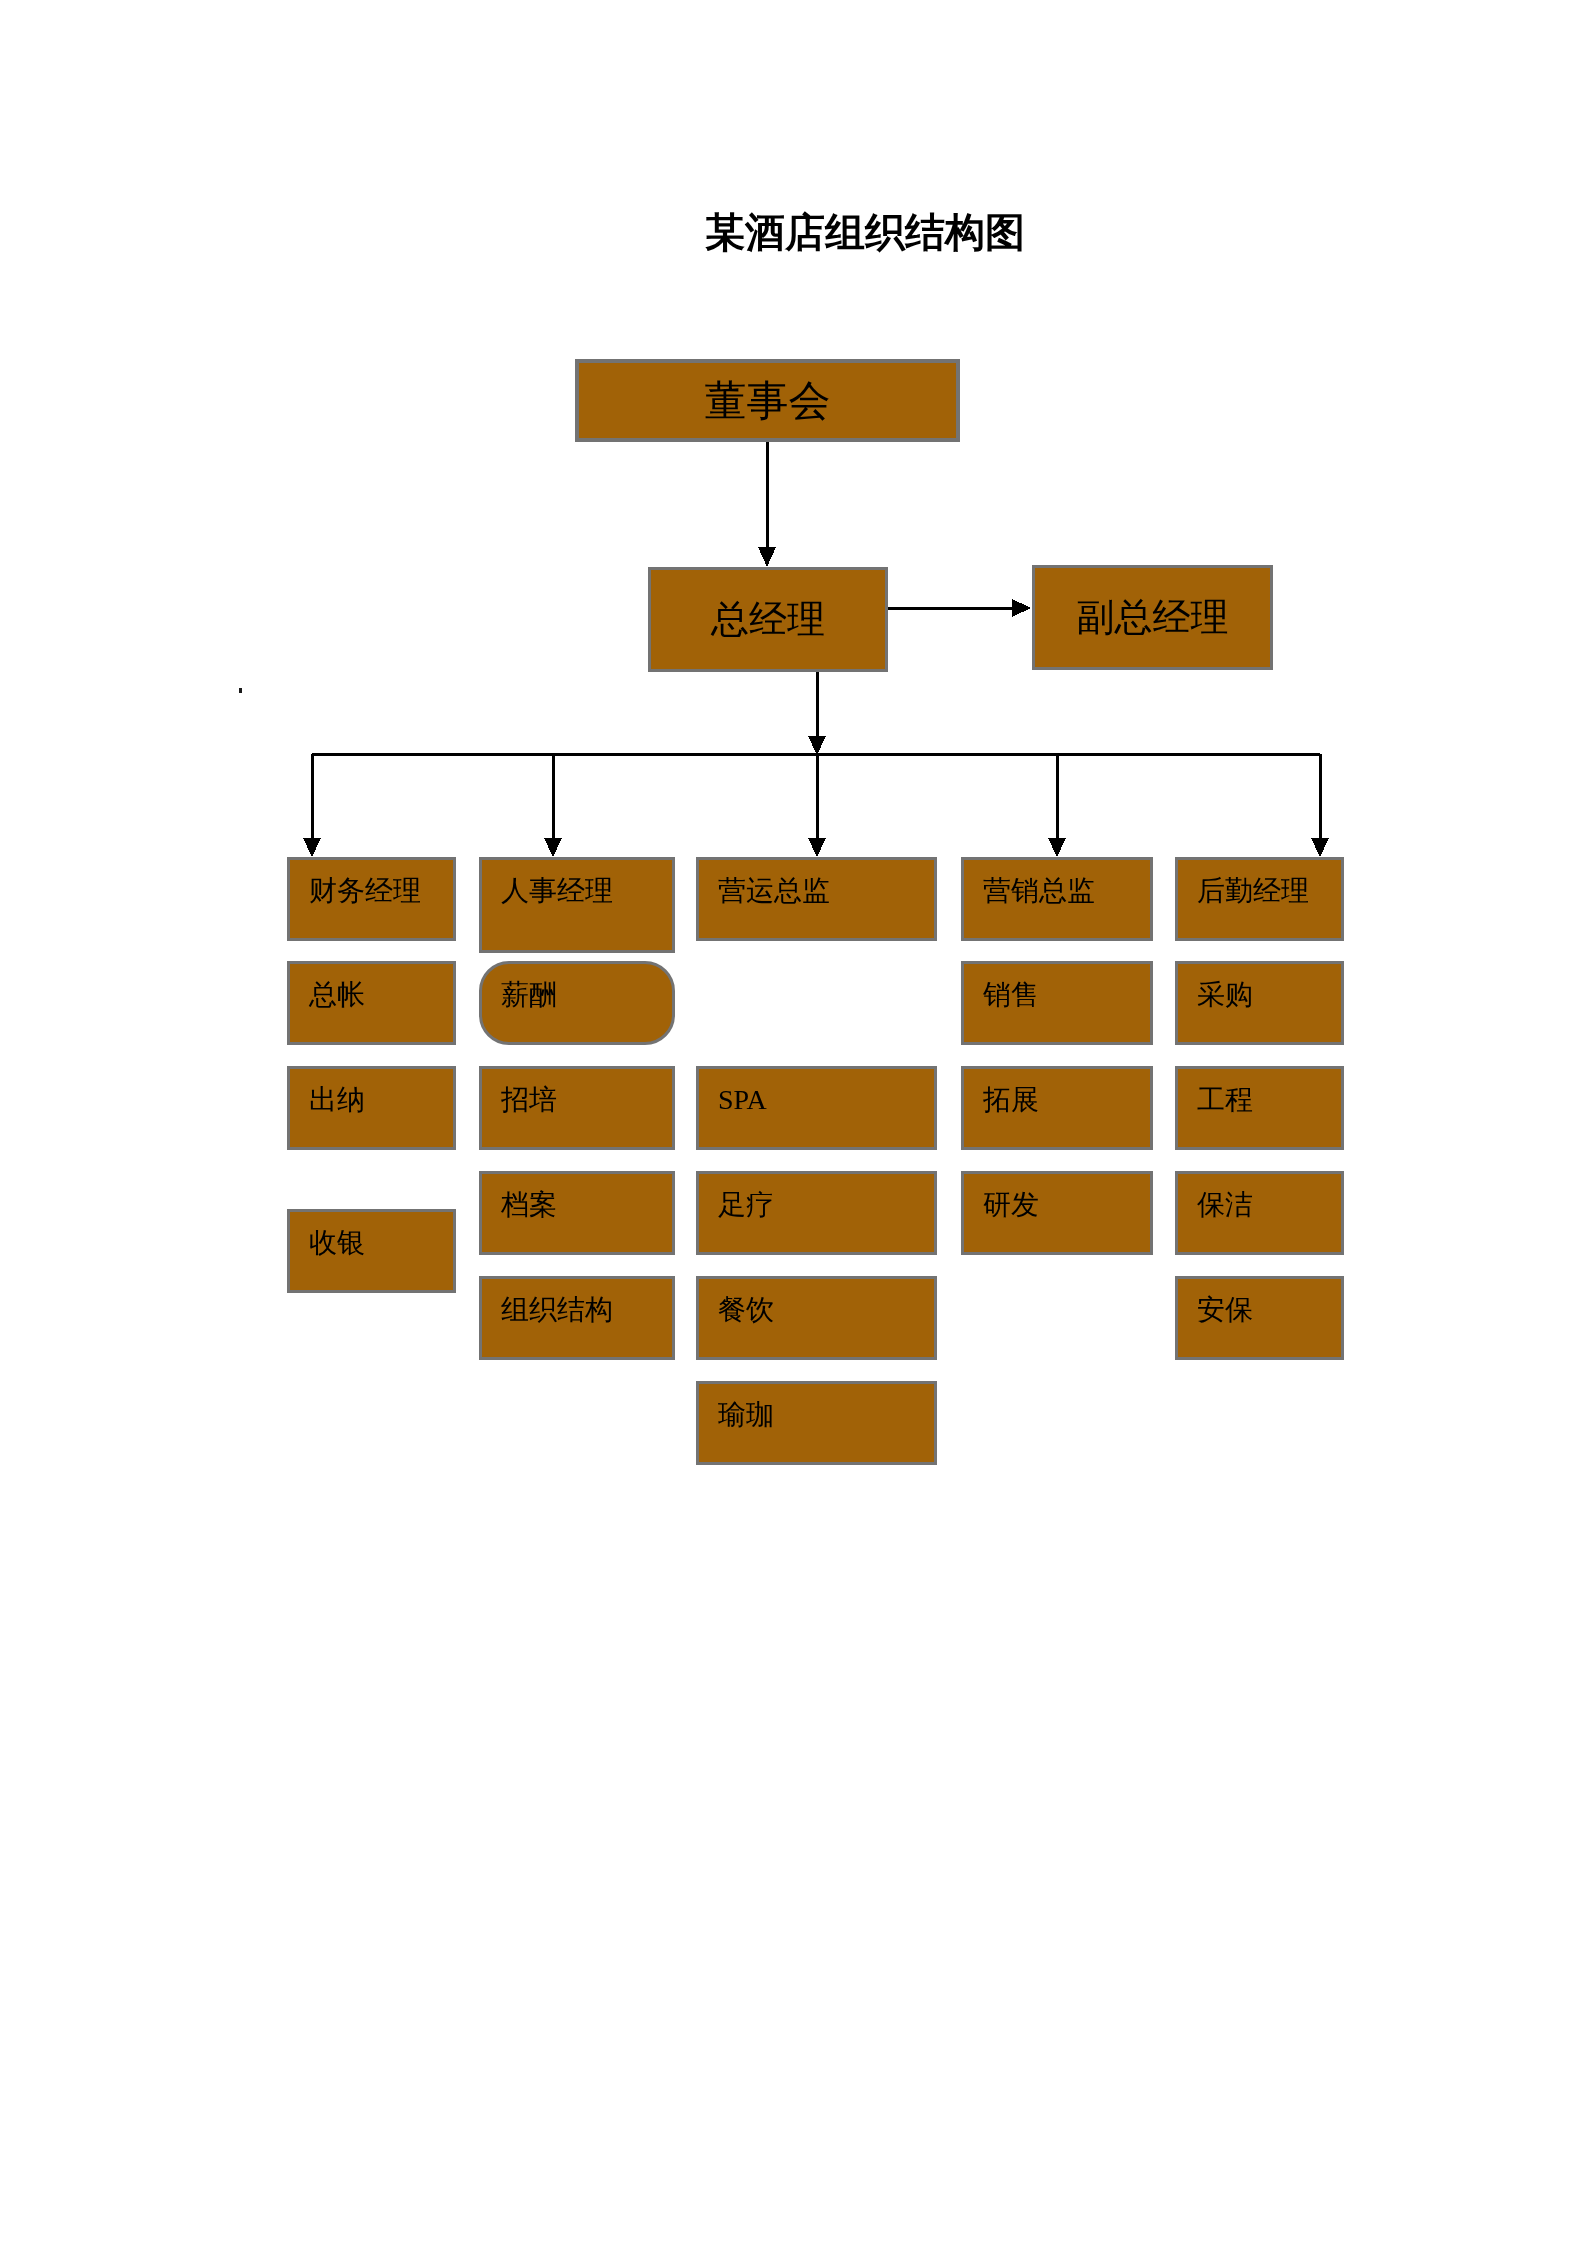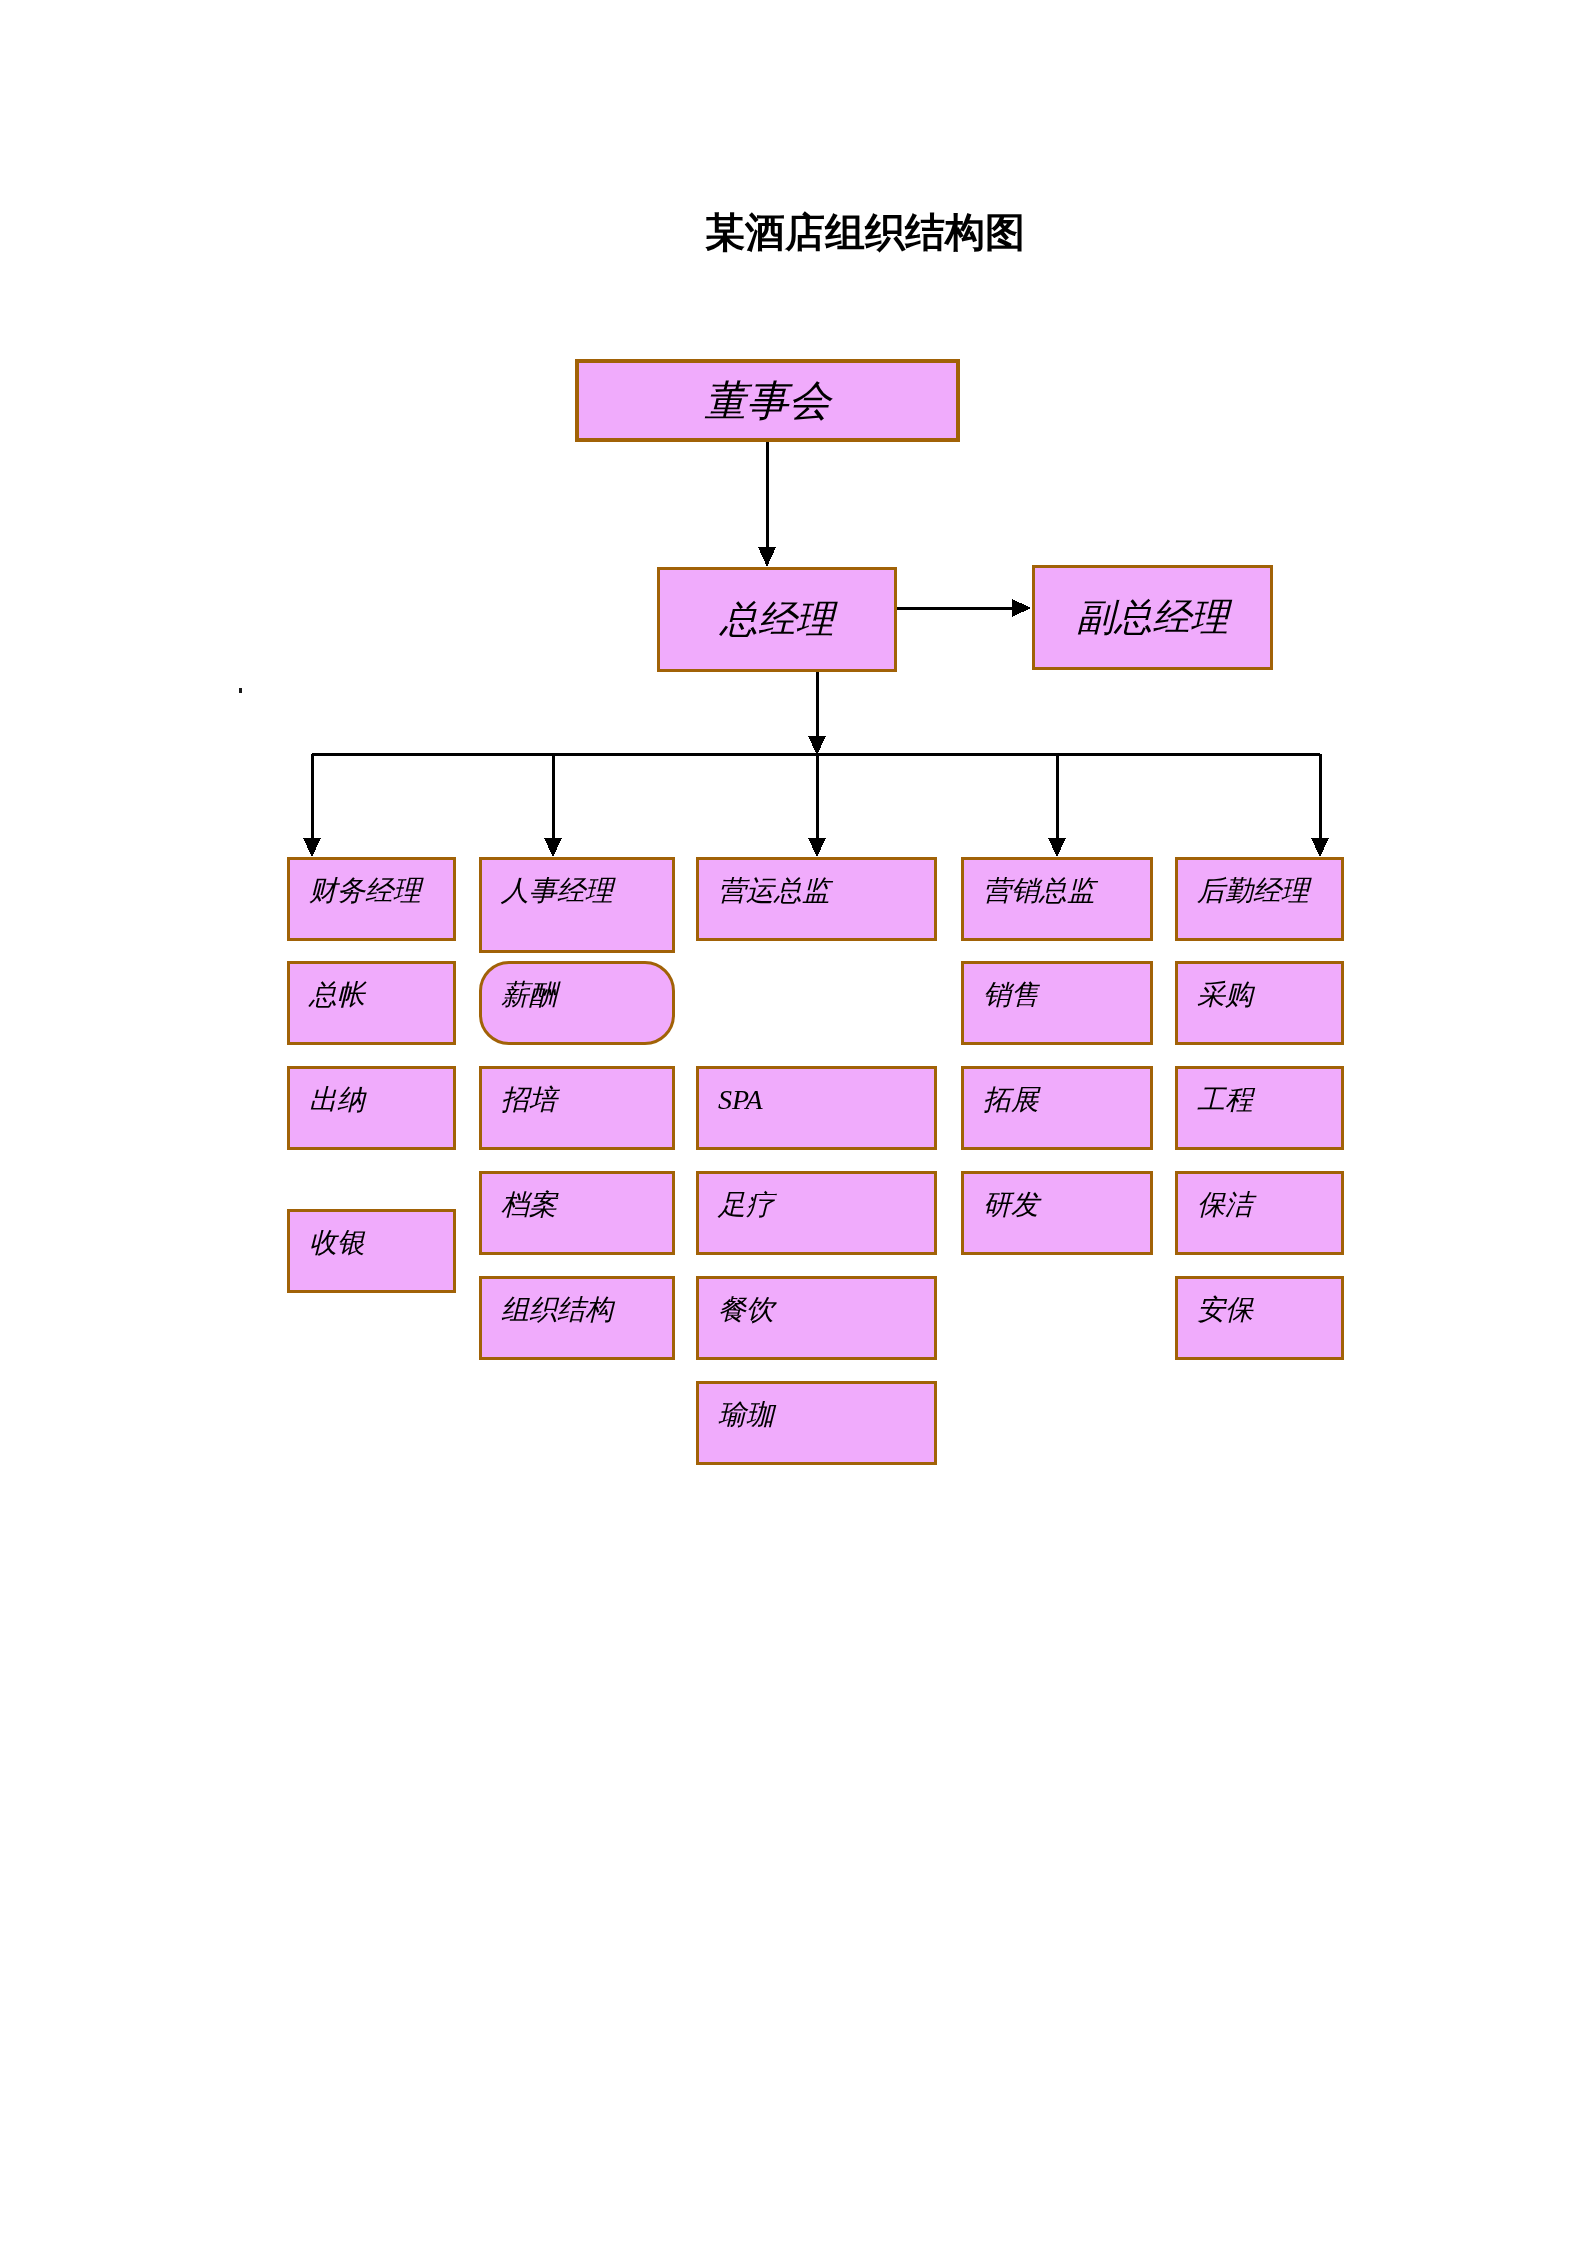--- a/index.html
+++ b/index.html
@@ -18,25 +18,24 @@
     font-size:40px;
     font-weight:600;
     letter-spacing:0px;
     line-height:1.1;
     color:#000;
     white-space:nowrap;
   }
   .box{
     position:absolute;
     box-sizing:border-box;
-    border:3px solid #a16207;
-    background:#f0abfc;
+    border:3px solid #737373;
+    background:#a16207;
     color:#000;
     font-family:"Liberation Serif",serif;
-    font-style:italic;
   }
   .box.b4{border-width:4px;}
   .center{
     display:flex;
     align-items:center;
     justify-content:center;
     text-align:center;
   }
   .big{font-size:42px;}
   .mid{font-size:38px;}
@@ -101,21 +100,21 @@
       <polygon points="1057,857 1048,838 1066,838"></polygon>
     </g>
     <g>
       <line x1="1320" y1="754" x2="1320" y2="839"></line>
       <polygon points="1320,857 1311,838 1329,838"></polygon>
     </g>
   </svg>
 
   <div class="box b4 center big" style="left:575px;top:359px;width:385px;height:83px;">董事会</div>
 
-  <div class="box center mid" style="left:648px;top:567px;width:240px;height:105px;margin-left:9px;">总经理</div>
+  <div class="box center mid" style="left:648px;top:567px;width:240px;height:105px;">总经理</div>
 
   <div class="box center mid" style="left:1032px;top:565px;width:241px;height:105px;">副总经理</div>
 
   <div class="box small" style="left:287px;top:857px;width:169px;height:84px;">财务经理</div>
   <div class="box small" style="left:479px;top:857px;width:196px;height:96px;">人事经理</div>
   <div class="box small" style="left:696px;top:857px;width:241px;height:84px;">营运总监</div>
   <div class="box small" style="left:961px;top:857px;width:192px;height:84px;">营销总监</div>
   <div class="box small" style="left:1175px;top:857px;width:169px;height:84px;">后勤经理</div>
 
   <div class="box small" style="left:287px;top:961px;width:169px;height:84px;">总帐</div>

